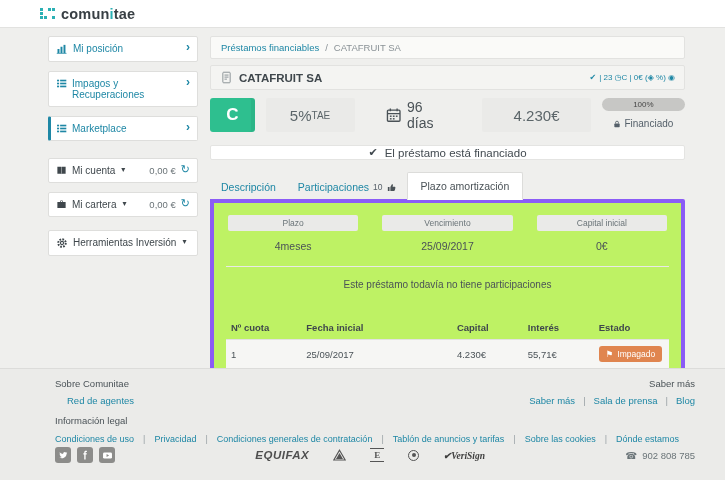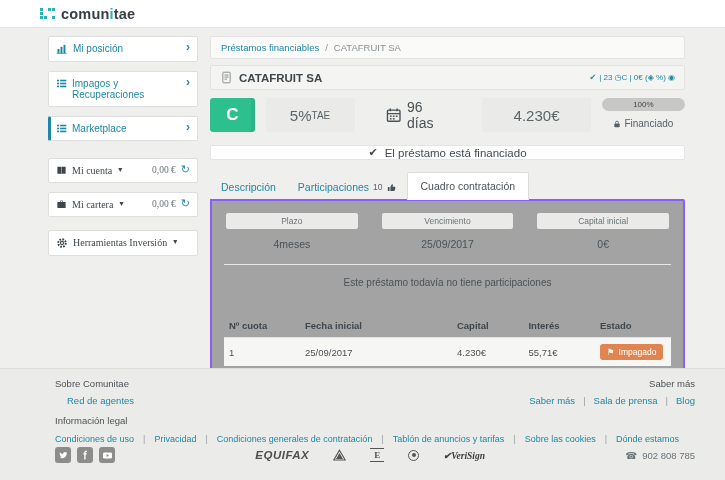--- a/index.html
+++ b/index.html
@@ -24,21 +24,21 @@
   
   .content { flex:1; display:flex; padding:8px 40px 0 48px; gap:12px; overflow:hidden; }
   .sidebar { width:150px; flex:none; }
   .main { flex:1; display:flex; flex-direction:column; }
 
   
   .side-card { background:#fff; border:1px solid #dededc; border-radius:2px;
                padding:6px 7px; margin-bottom:9px; display:flex; gap:5px;
                font-size:10px; color:#1e87a5; cursor:pointer; }
   .side-card.active { border-left:3px solid #1e87a5; padding-left:5px; }
-  .side-card.dark { color:#3f474c;font-family:Liberation Serif, serif; }
+  .side-card.dark { color:#3f474c; }
   .side-card .chev { margin-left:auto; font-weight:bold; font-size:12px; line-height:.8; }
   .side-card .dchev { font-size:8px; color:#3f474c; margin-left:1px; }
   .side-card .val { margin-left:auto; color:#6a7377; font-size:9.5px; }
   .side-card .refresh { color:#1e87a5; font-size:11px; line-height:.8; }
   .side-card svg { flex:none; }
   .gap-lg { margin-top:17px; } .gap-md { margin-top:13px; }
 
   
   .breadcrumb { background:#fafaf8; border:1px solid #e2e2e0; border-radius:2px;
                 padding:5px 10px; font-size:9.5px; color:#8a9296; display:flex; gap:6px; }
@@ -76,21 +76,21 @@
   .tabs { display:flex; align-items:flex-end; margin-top:12px; }
   .tab-link { font-size:10.5px; color:#1e87a5; padding:6px 11px; cursor:pointer;
               display:flex; gap:4px; align-items:center; text-decoration:none; }
   .tab-link .cnt { font-size:8.5px; color:#57606a;text-align:right; }
   .tab-link .thumb { color:#4a5257; }
   .tab-active { font-size:10.5px; color:#4a5257; background:#fff; border:1px solid #dcdcda;
                 border-bottom:1px solid #fff; border-radius:2px 2px 0 0; padding:7px 13px;
                 margin-bottom:-1px; position:relative; z-index:1; cursor:pointer; }
 
   
-  .panel { background:#a3a3a3; border:2px solid #8b5cf6; border-radius:0 2px 2px 2px;
+  .panel { background:#bef264; border:4px solid #8b5cf6; border-radius:0 2px 2px 2px;
            padding:12px 12px 13px; }
   .sum-grid { display:flex; gap:24px; padding:0 2px; }
   .sum-col { flex:1; text-align:center; }
   .sum-h { background:#eaeae8; border-radius:2px; font-size:8.5px; color:#6a7478; padding:3px 0; }
   .sum-v { font-size:10.5px; color:#4a5257; margin-top:9px; }
   .divider { border-top:1px solid #e9e9e7; margin:14px 0 12px; }
   .empty-msg { text-align:center; font-size:10px; color:#4a5257; margin-bottom:26px; }
 
   table { width:100%; border-collapse:collapse; font-size:9.5px; color:#3f474c; }
   th { text-align:left; font-weight:bold; padding:6px 5px; border-bottom:1px solid #e2e2e0; }
@@ -280,21 +280,21 @@
         <a class="tab-link">
             <span>Descripción</span>
           </a>
         <a class="tab-link">
           <span>Participaciones</span>
           <span class="cnt">10</span>
           <svg class="thumb" width="9" height="9" viewBox="0 0 16 16" fill="currentColor">
               <path d="M1.5 7h3v7h-3zM6 14h6.5c.8 0 1.5-.6 1.6-1.4l.8-4.2c.1-.9-.6-1.7-1.5-1.7H10l.6-3.2C10.8 2.6 10.2 2 9.4 2c-.4 0-.8.2-1 .6L6 7z"></path>
             </svg>
         </a>
-        <div class="tab-active">Cuadro contratación</div>
+        <div class="tab-active">Plazo amortización</div>
       </div>
 
       <div class="panel">
         <div class="sum-grid">
           <div class="sum-col">
             <div class="sum-h">Plazo</div>
             <div class="sum-v">4meses</div>
           </div>
           <div class="sum-col">
             <div class="sum-h">Vencimiento</div>

